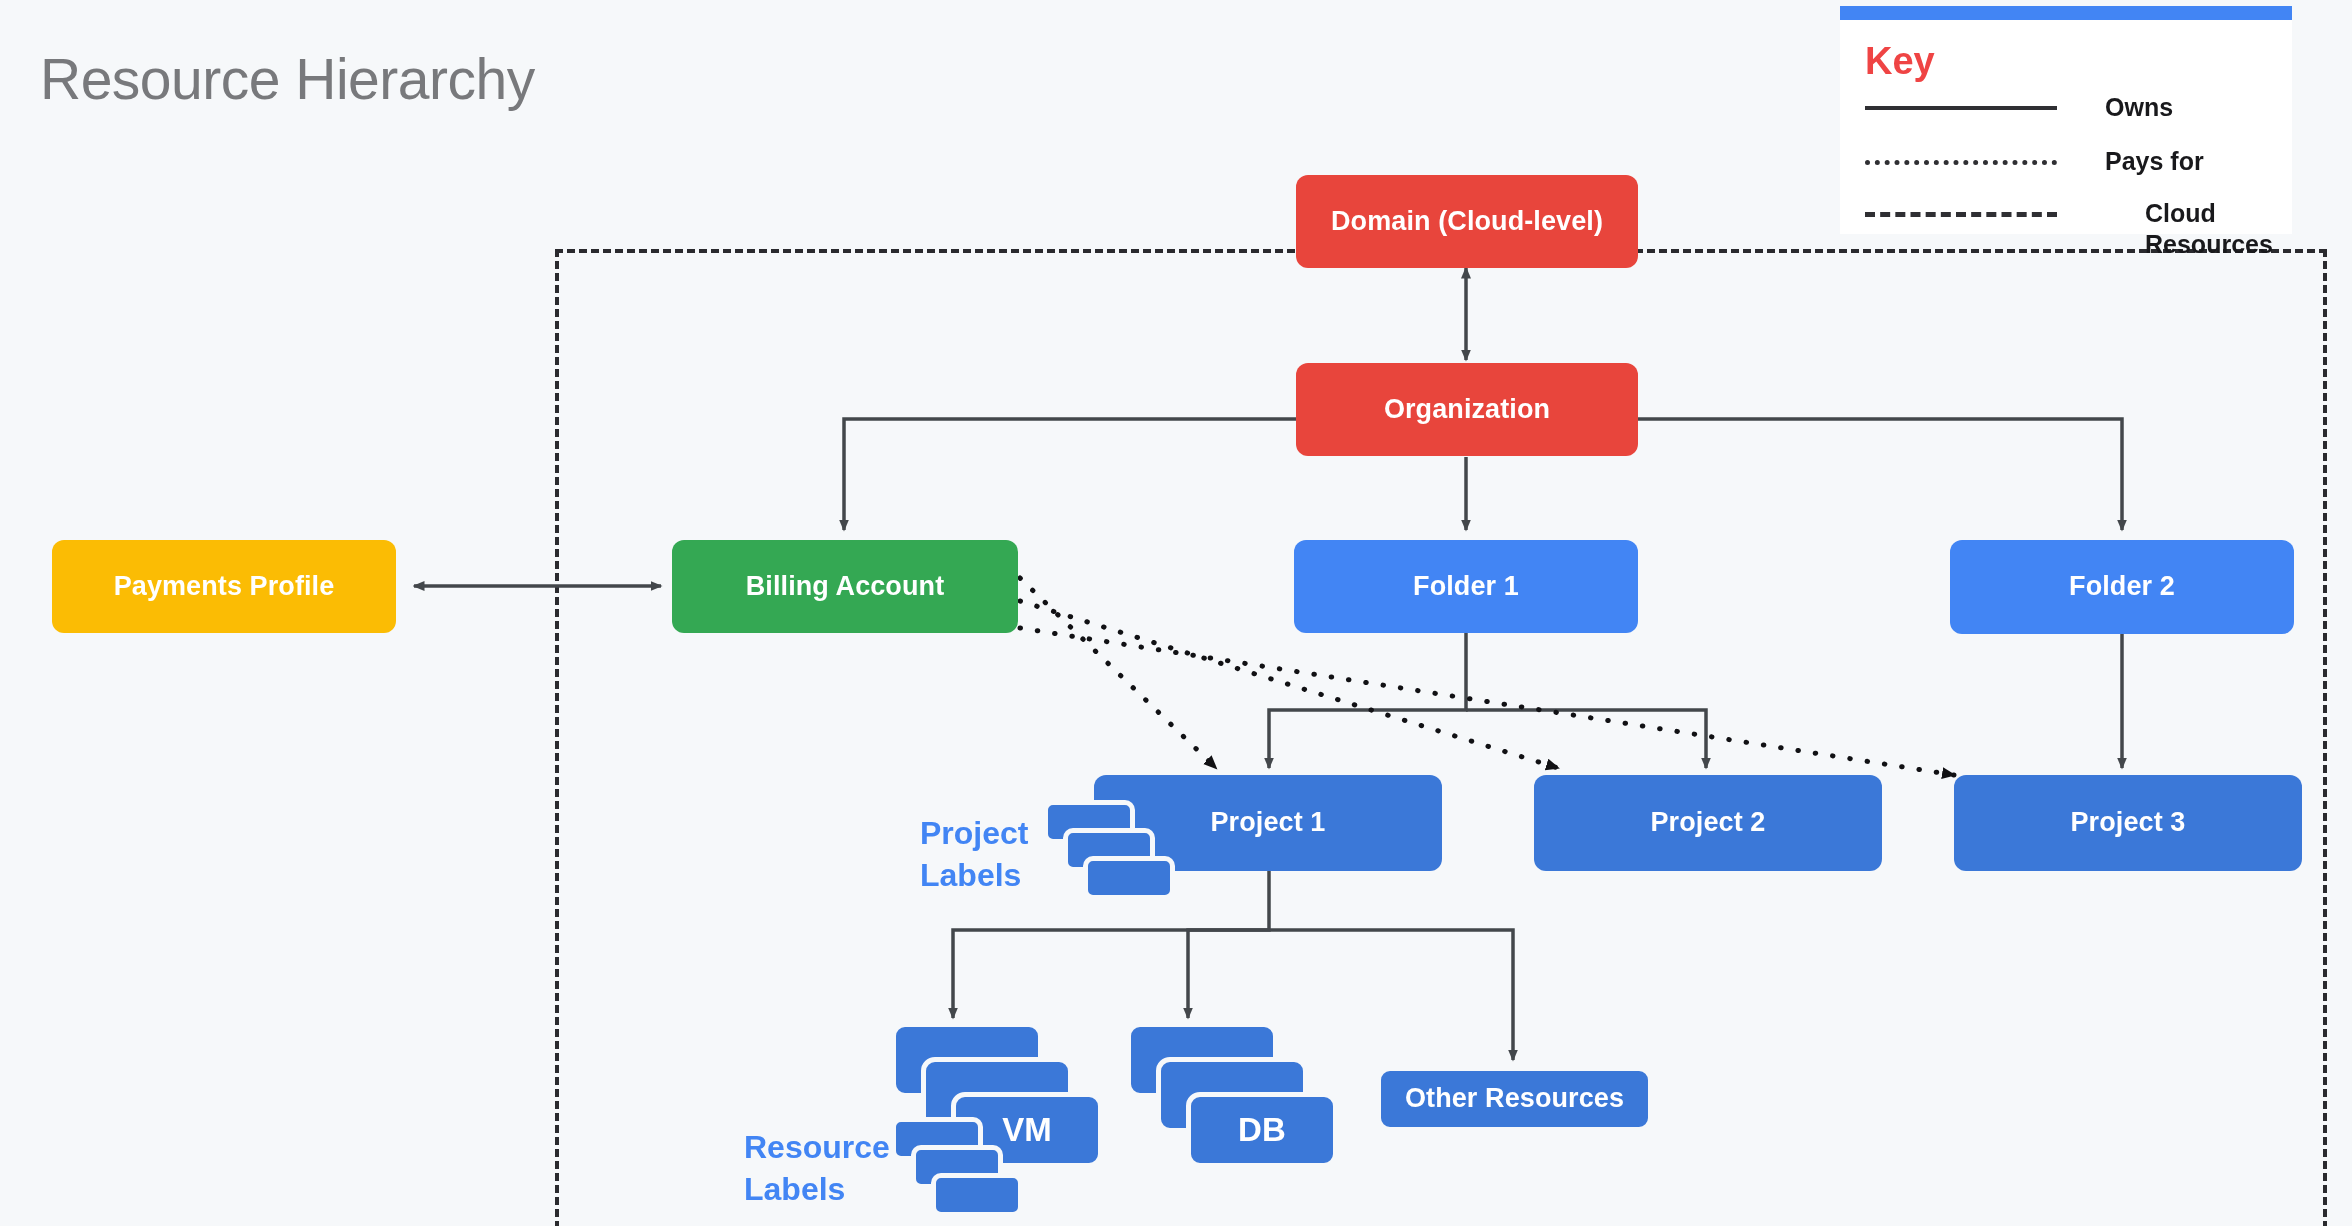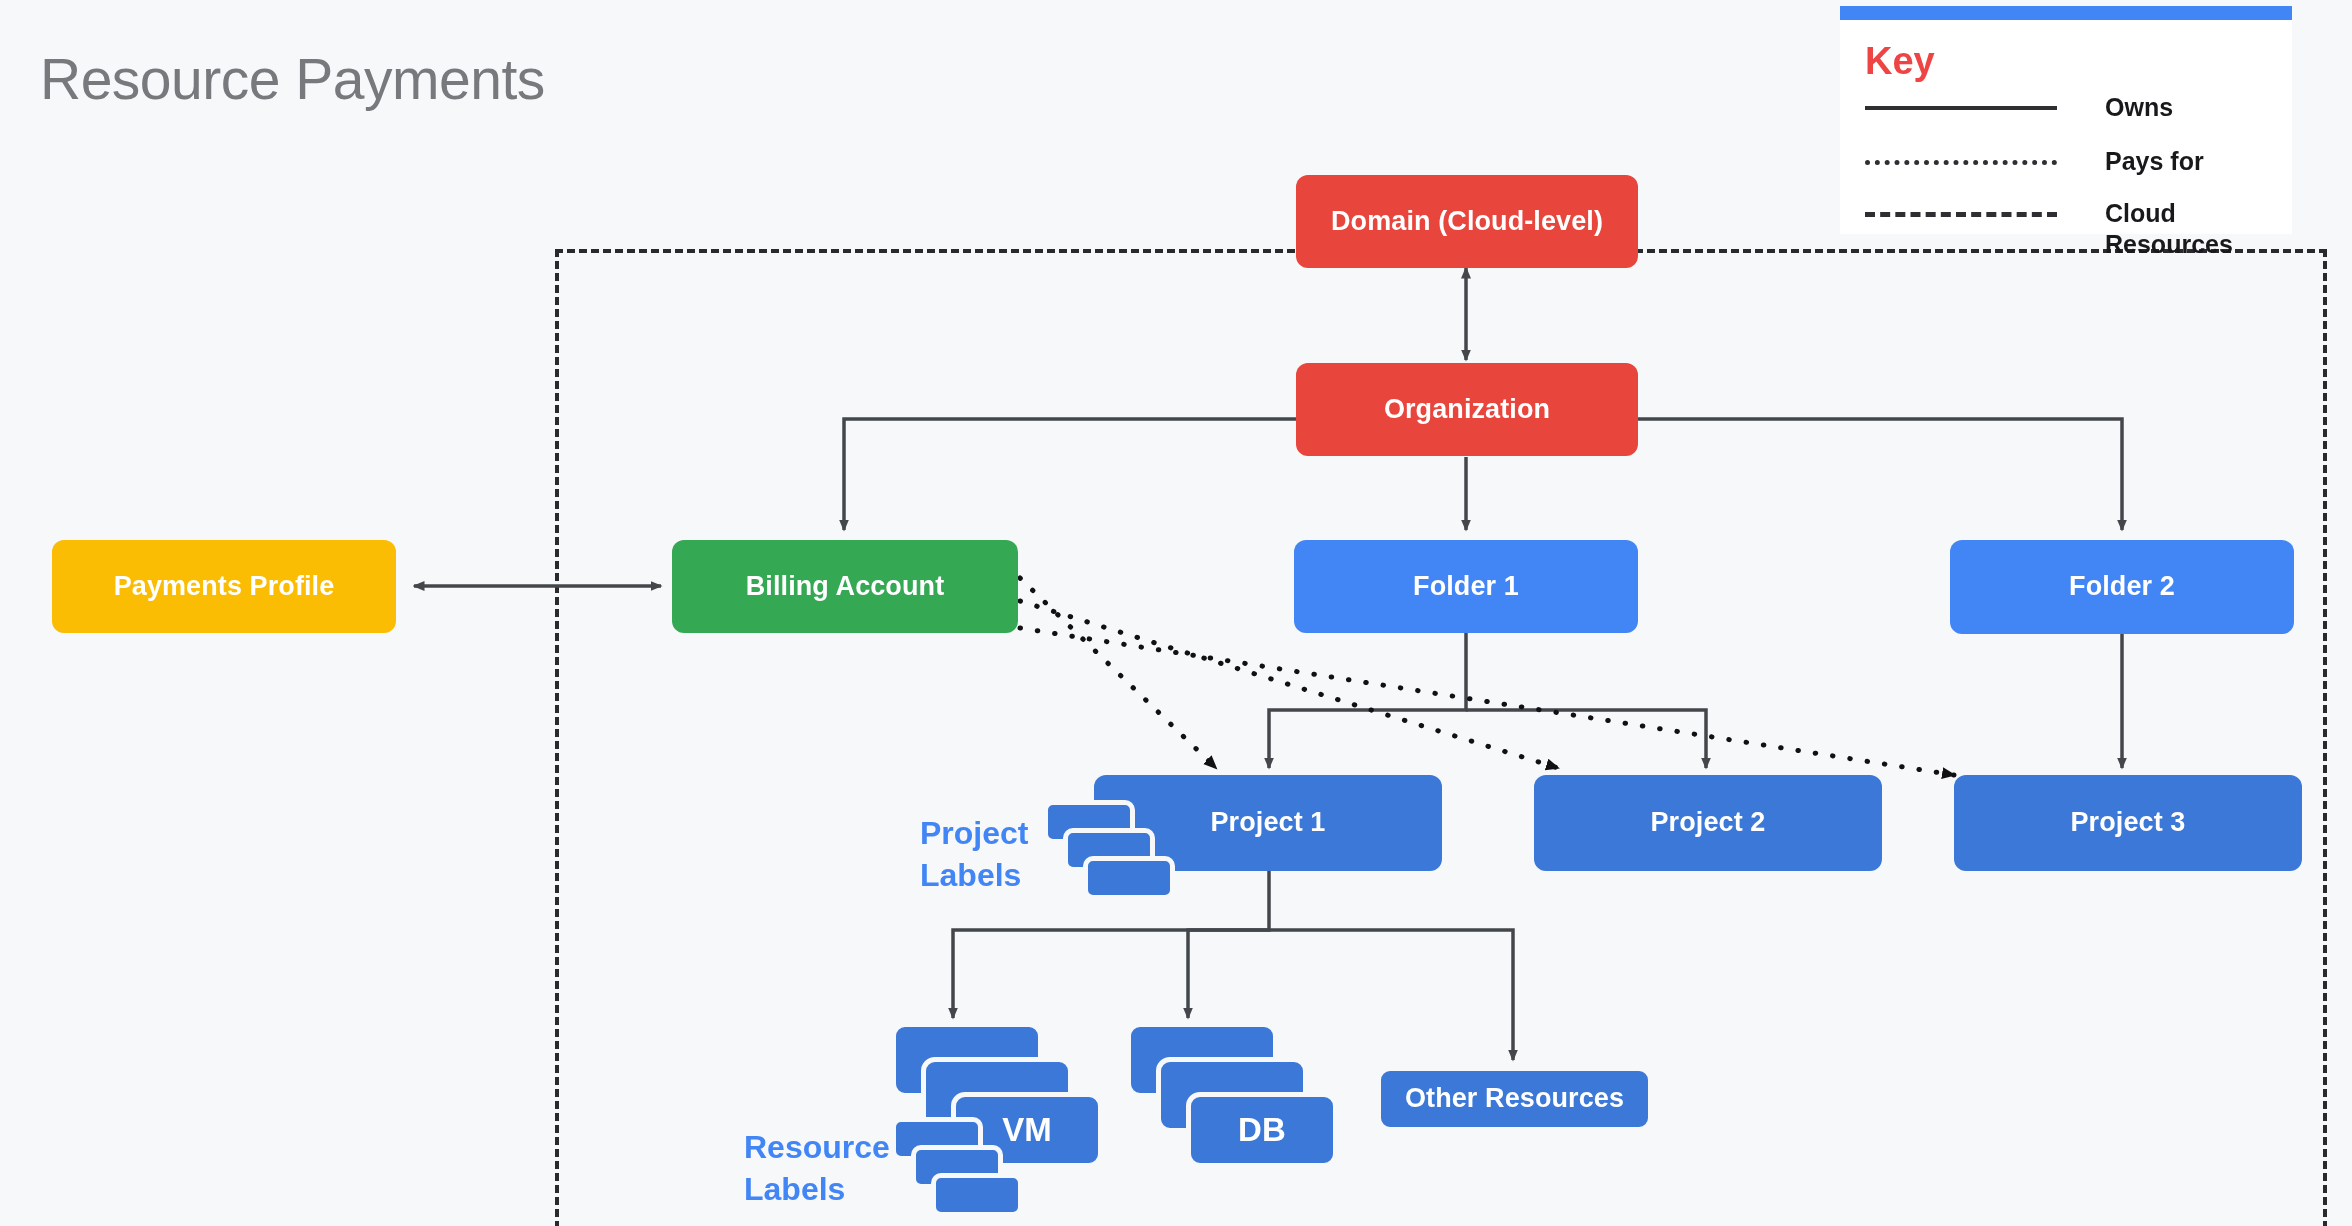--- a/index.html
+++ b/index.html
@@ -140,21 +140,21 @@
     line-height: 1.22;
     margin-left: 48px;
     white-space: pre-line;
   }
 </style>
 </head>
 <body>
 
 <div id="canvas">
 
-  <div class="page-title">Resource Payments</div>
+  <div class="page-title">Resource Hierarchy</div>
 
   <div class="cloud-boundary" style="left:555px; top:249px; width:1772px; height:980px;"></div>
 
   <svg class="edges" viewBox="0 0 2352 1226">
     <defs>
       <marker id="arrow" markerWidth="13" markerHeight="13" refX="10.5" refY="5" orient="auto" markerUnits="userSpaceOnUse">
         <path d="M0,0 L12,5 L0,10 z" fill="#43474b"></path>
       </marker>
       <marker id="arrowBack" markerWidth="13" markerHeight="13" refX="1.5" refY="5" orient="auto" markerUnits="userSpaceOnUse">
         <path d="M12,0 L0,5 L12,10 z" fill="#43474b"></path>
@@ -240,21 +240,21 @@
       <span class="key-label">Owns</span>
     </div>
 
     <div class="key-row" style="top:126px;">
       <span class="key-swatch sw-dotted">
           <span class="ln"></span>
         </span>
       <span class="key-label">Pays for</span>
     </div>
 
-    <div class="key-row" style="top:178px;">
+    <div class="key-row" style="top:178px;gap:40px;">
       <span class="key-swatch sw-dashed">
           <span class="ln"></span>
         </span>
       <span class="key-label">Cloud
 Resources</span>
     </div>
   </div>
 
 </div>
 

